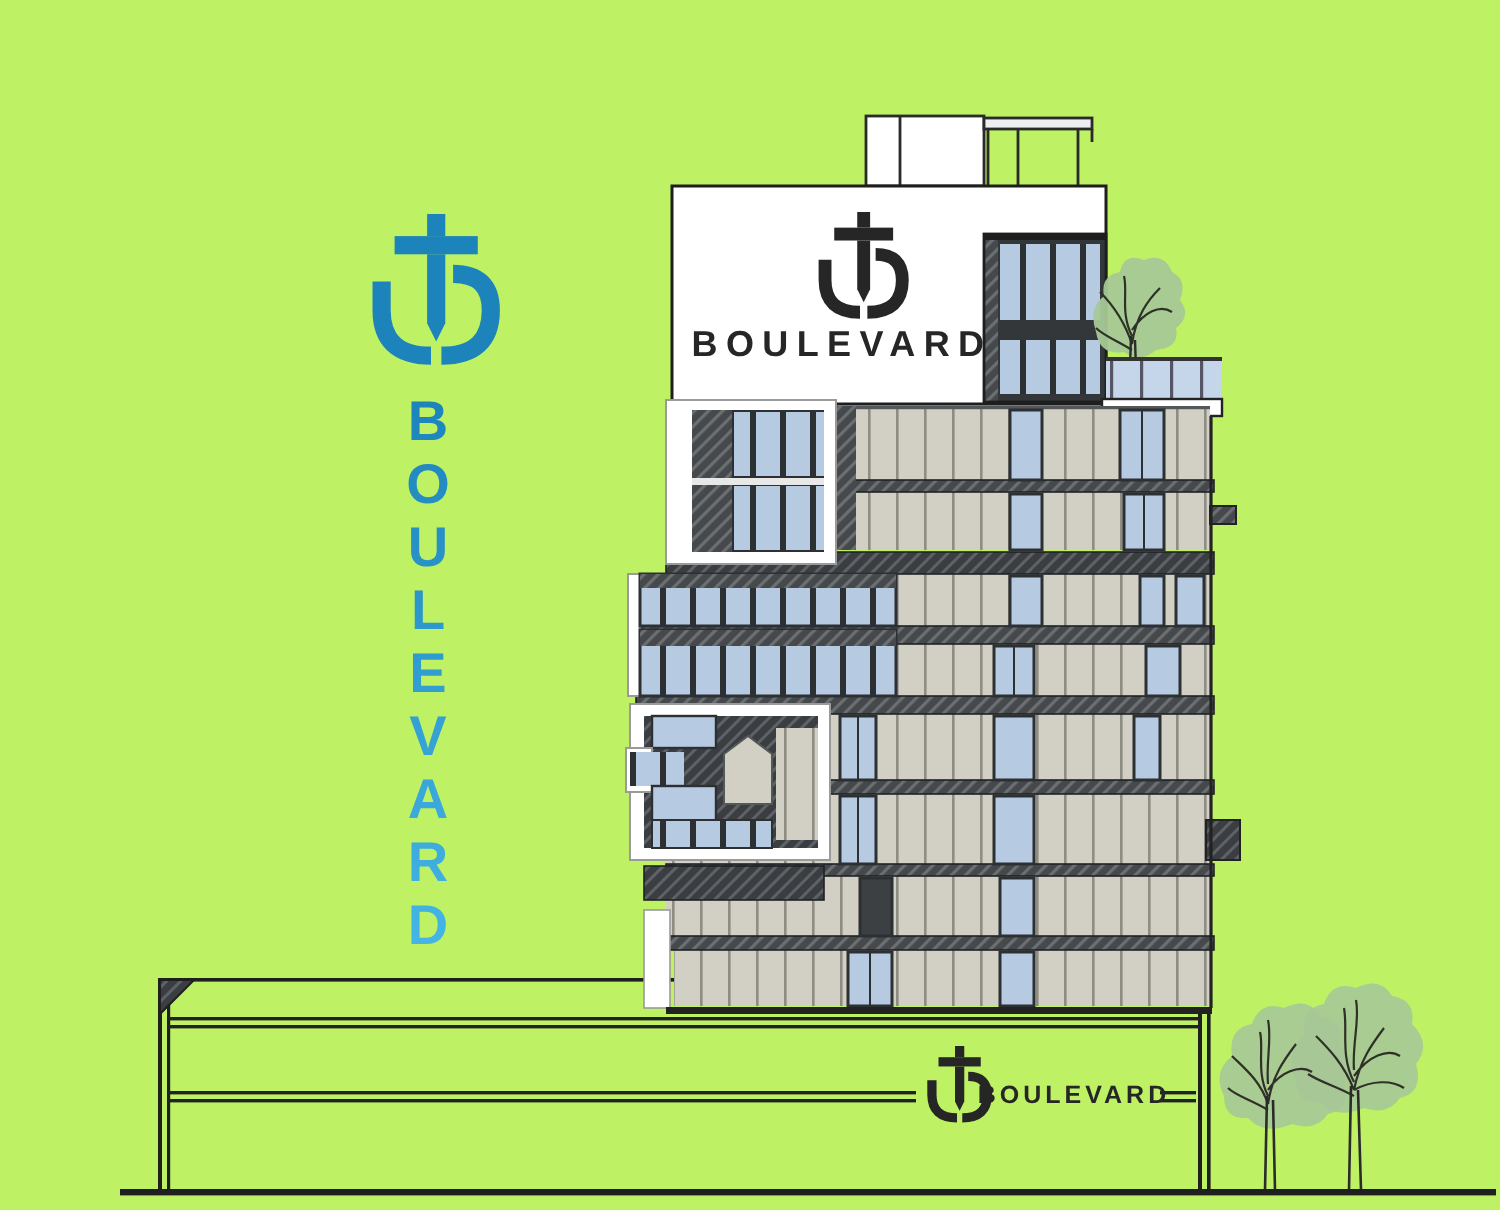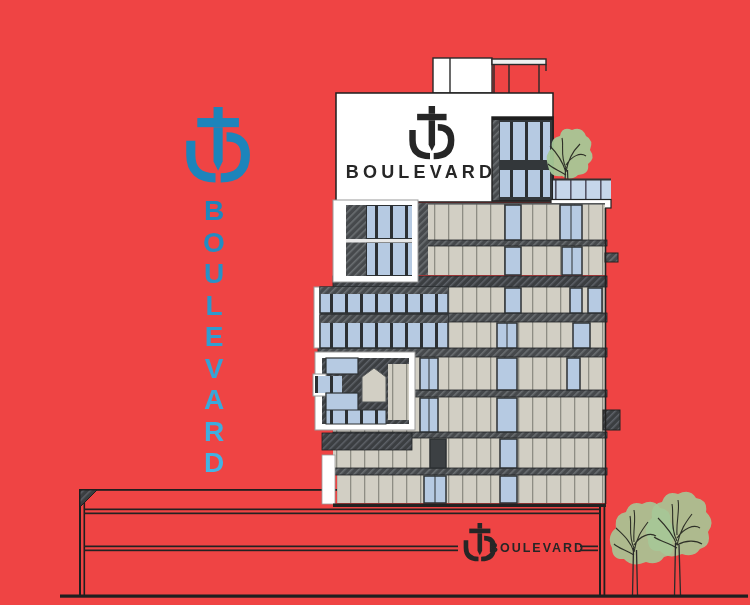--- a/index.html
+++ b/index.html
@@ -1,16 +1,16 @@
 <!DOCTYPE html>
 <html style="--brand-blue: #1d84bb; --brand-cyan: #45b6e6; --sign-dark: #262626; --facade-beige: #d2cfc4; --glass-blue: #b6cae2; --frame-dark: #2c3033; --hatch-dark: #46494c; --tree-green: #a6c897; --outline-dark: #1f1f1f;"><head>
 <meta charset="utf-8">
 <style>
   html,body{margin:0;padding:0;background:#ffffff;}
-  .stage{position:relative;width:750px;height:605px;background:#ef4444;overflow:hidden;
+  .stage{position:relative;width:750px;height:605px;background:#bef264;overflow:hidden;
          font-family:"Liberation Sans", sans-serif;}
   svg text{font-family:"Liberation Sans", sans-serif;}
   .sign-text{font-weight:bold;fill:var(--sign-dark,#2b2b2b);}
   .v-letter{font-weight:bold;}
 </style>
 </head>
 <body>
 
 <div class="stage">
 <svg width="750" height="605" viewBox="0 0 750 605">

